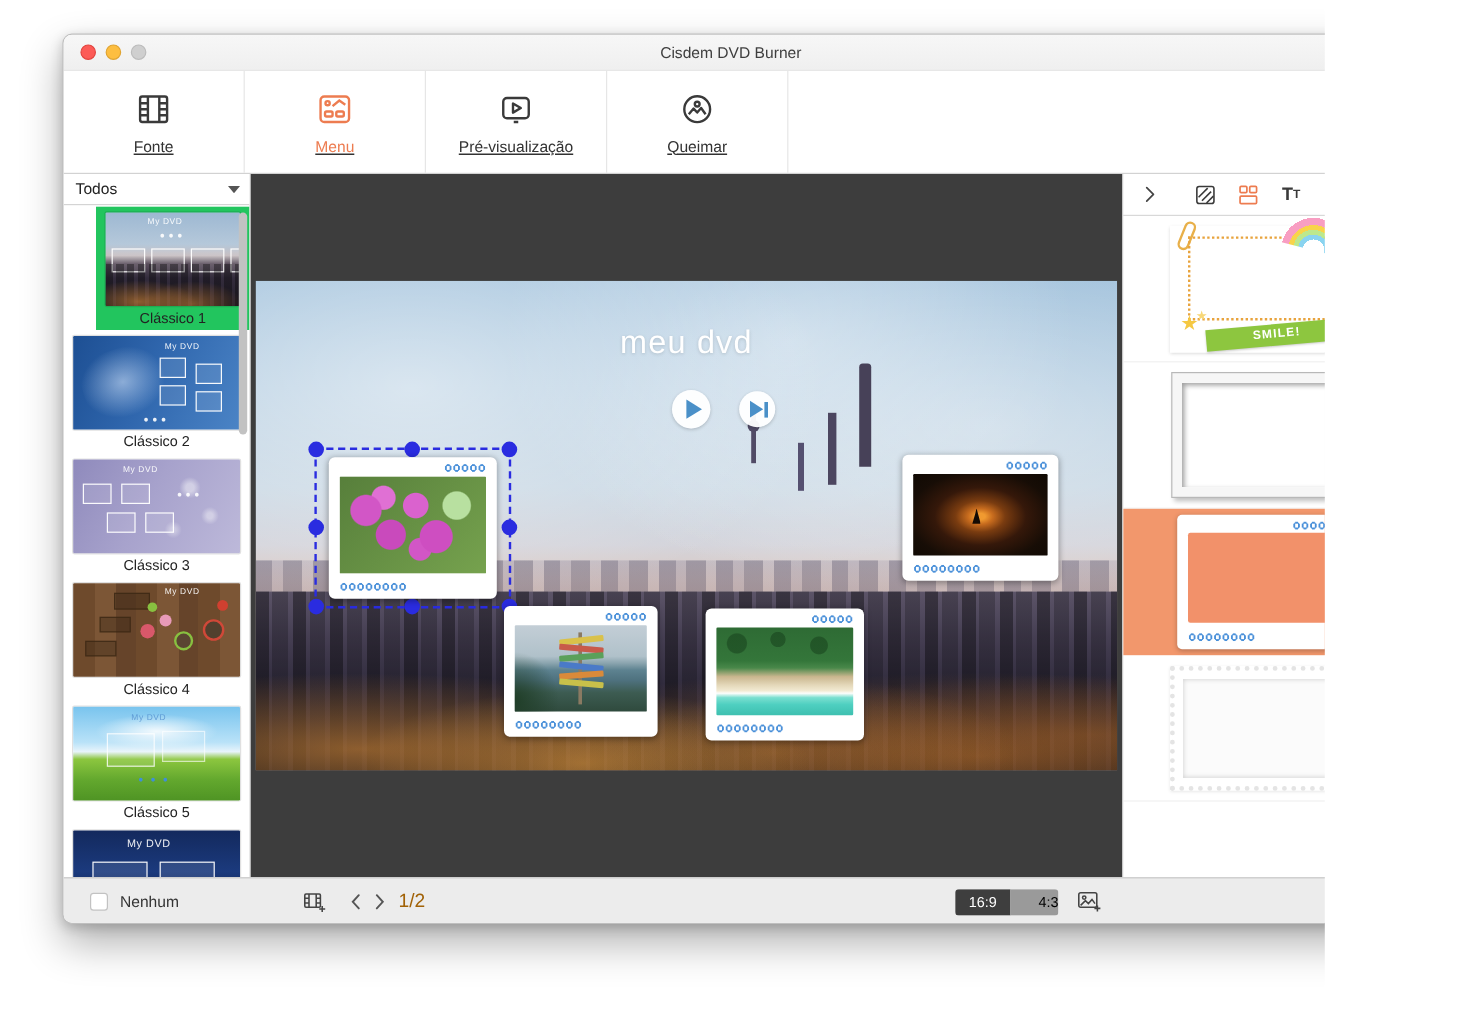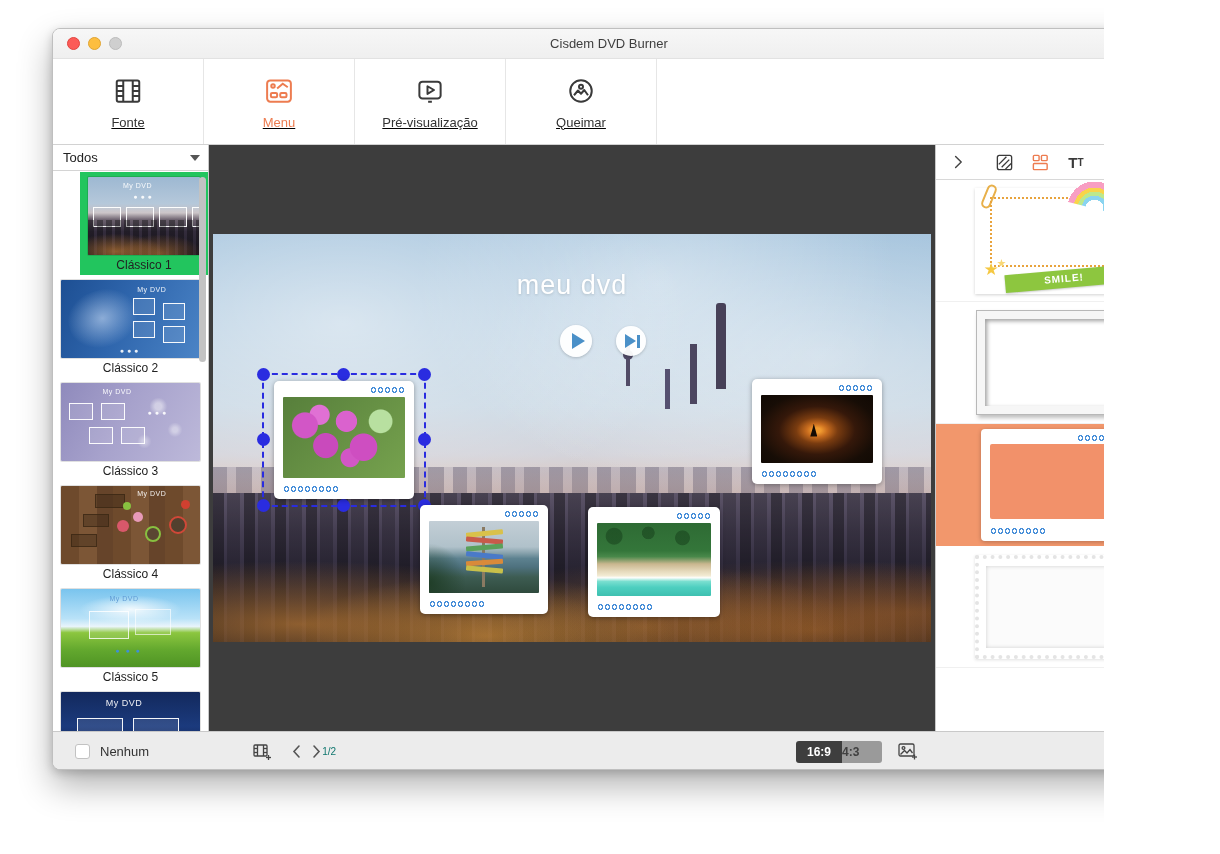--- a/index.html
+++ b/index.html
@@ -194,24 +194,24 @@
   .fr-stamp .inner { position:absolute; inset:7px; background:#fbfbfb; box-shadow:inset 0 0 4px rgba(0,0,0,0.18); }
 
   .rp-scroll { position:absolute; right:2px; top:272px; width:7px; height:52px; border-radius:4px; background:#c2c2c2; }
 
   
   .bottombar { position:relative; height:40px; background:#ececec; border-top:1px solid #c9c9c9; display:flex; align-items:center; }
   .checkbox { margin-left:22px; width:15px; height:15px; background:#fff; border:1px solid #c2c2c2; border-radius:3px; }
   .none-label { font-size:13px; color:#333; margin-left:10px; }
   .bb-addtitle { margin-left:102px; display:flex; align-items:center; }
   .bb-arrows { margin-left:18px; display:flex; gap:9px; align-items:center; }
-  .bb-page { font-size:10px; color:#0f766e; }
+  .bb-page { font-size:16px; color:#a16207; margin-left:10px; }
   .seg { position:absolute; left:743px; top:9px; display:flex; height:22px; border-radius:3px; overflow:hidden; }
-  .seg .s169 { width:46px; background:#3e3e3e; color:#fff; font-size:12px; font-weight:bold; text-align:center; line-height:22px; }
-  .seg .s43 { width:40px; background:#9a9a9a; color:#404040; font-size:12px; font-weight:bold; text-align:left; line-height:22px; }
+  .seg .s169 { width:46px; background:#3e3e3e; color:#fff; font-size:12px; font-weight:normal; text-align:center; line-height:22px; }
+  .seg .s43 { width:40px; background:#9a9a9a; color:#000000; font-size:12px; font-weight:normal; text-align:right; line-height:22px; }
   .bb-addimg { position:absolute; left:843px; top:8px; }
 </style>
 </head>
 <body>
 
 <div class="stage">
   <div class="window">
 
     <div class="titlebar">
       <div class="traffic">

